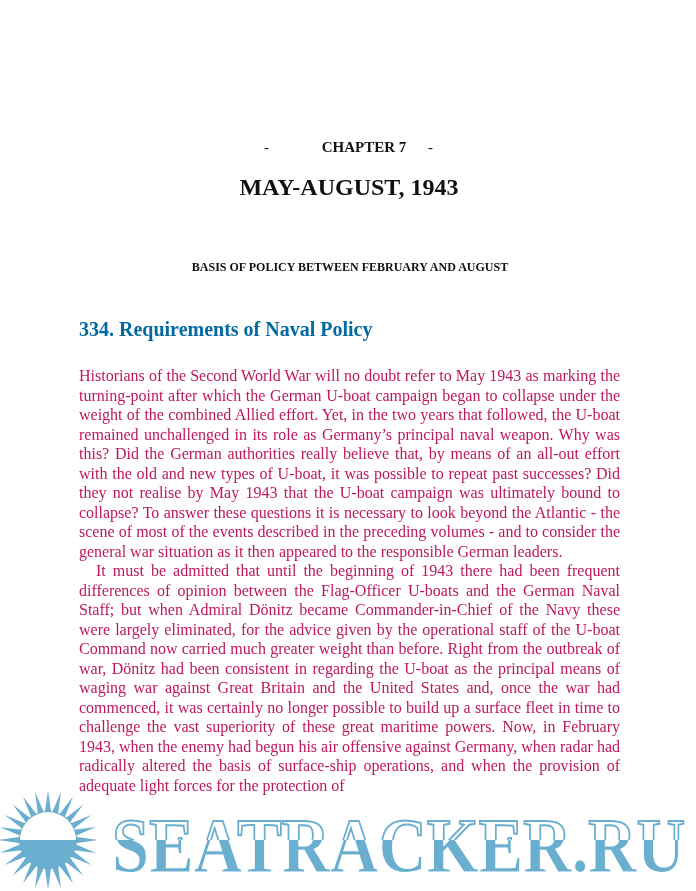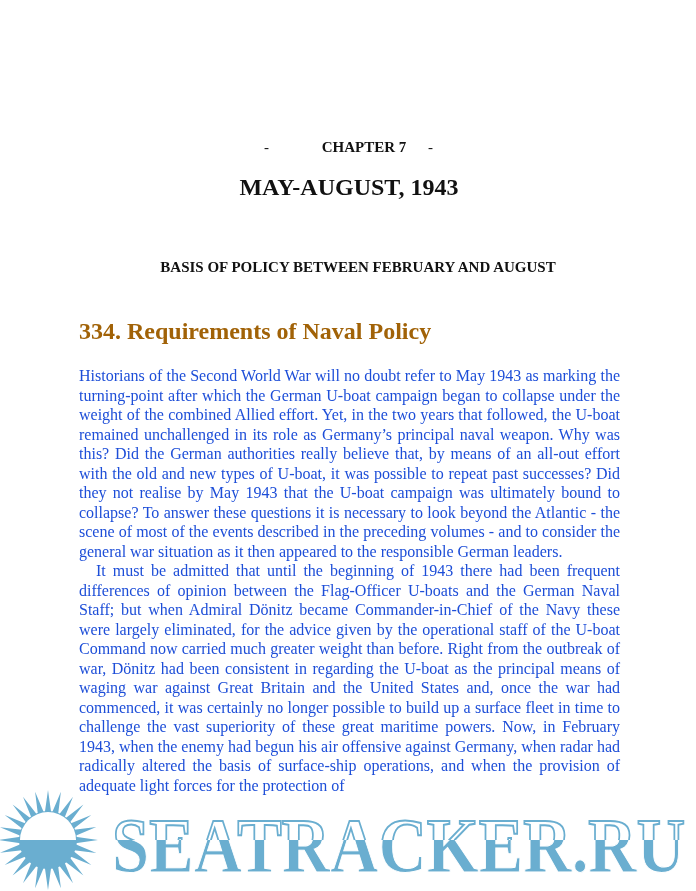--- a/index.html
+++ b/index.html
@@ -12,32 +12,32 @@
   }
   .chapter-line .dash { position: absolute; top: 0; font-weight: normal; }
   .chapter-line .dash.left { left: 264px; }
   .chapter-line .dash.right { left: 428px; }
   .chapter-line .label { position: absolute; left: 0; width: 696px; top: 0; text-align: center; padding-left: 16px; }
   .chapter-title {
     position: absolute; top: 174px; left: 1px; width: 696px; text-align: center;
     font-family: "Liberation Serif", serif; font-weight: bold; font-size: 24px; color: #111;
   }
   .sub-heading {
-    position: absolute; top: 256px; left: 88px; width: 540px; text-align: center;
-    font-family: "Liberation Serif", serif; font-weight: bold; font-size: 15px;
+    position: absolute; top: 256px; left: 80px; width: 540px; text-align: center;
+    font-family: "Liberation Serif", serif; font-weight: bold; font-size: 12px;
     line-height: 23px; color: #111;
   }
   .section-heading {
     position: absolute; top: 318px; left: 79px;
-    font-family: "Liberation Serif", serif; font-weight: bold; font-size: 24px; color: #a16207;
+    font-family: "Liberation Serif", serif; font-weight: bold; font-size: 20px; color: #0369a1;
   }
   .body-text {
     position: absolute; top: 366px; left: 79px; width: 541px;
     font-family: "Liberation Serif", serif; font-size: 16px; line-height: 19.5px;
-    color: #1d4ed8; text-align: justify;
+    color: #be185d; text-align: justify;
   }
   .body-text p { margin: 0; }
   .body-text p.indent { text-indent: 17px; }
   .watermark { position: absolute; left: 0; top: 785px; width: 696px; height: 106px; }
 </style>
 </head>
 <body>
 
 <div class="page">
 

